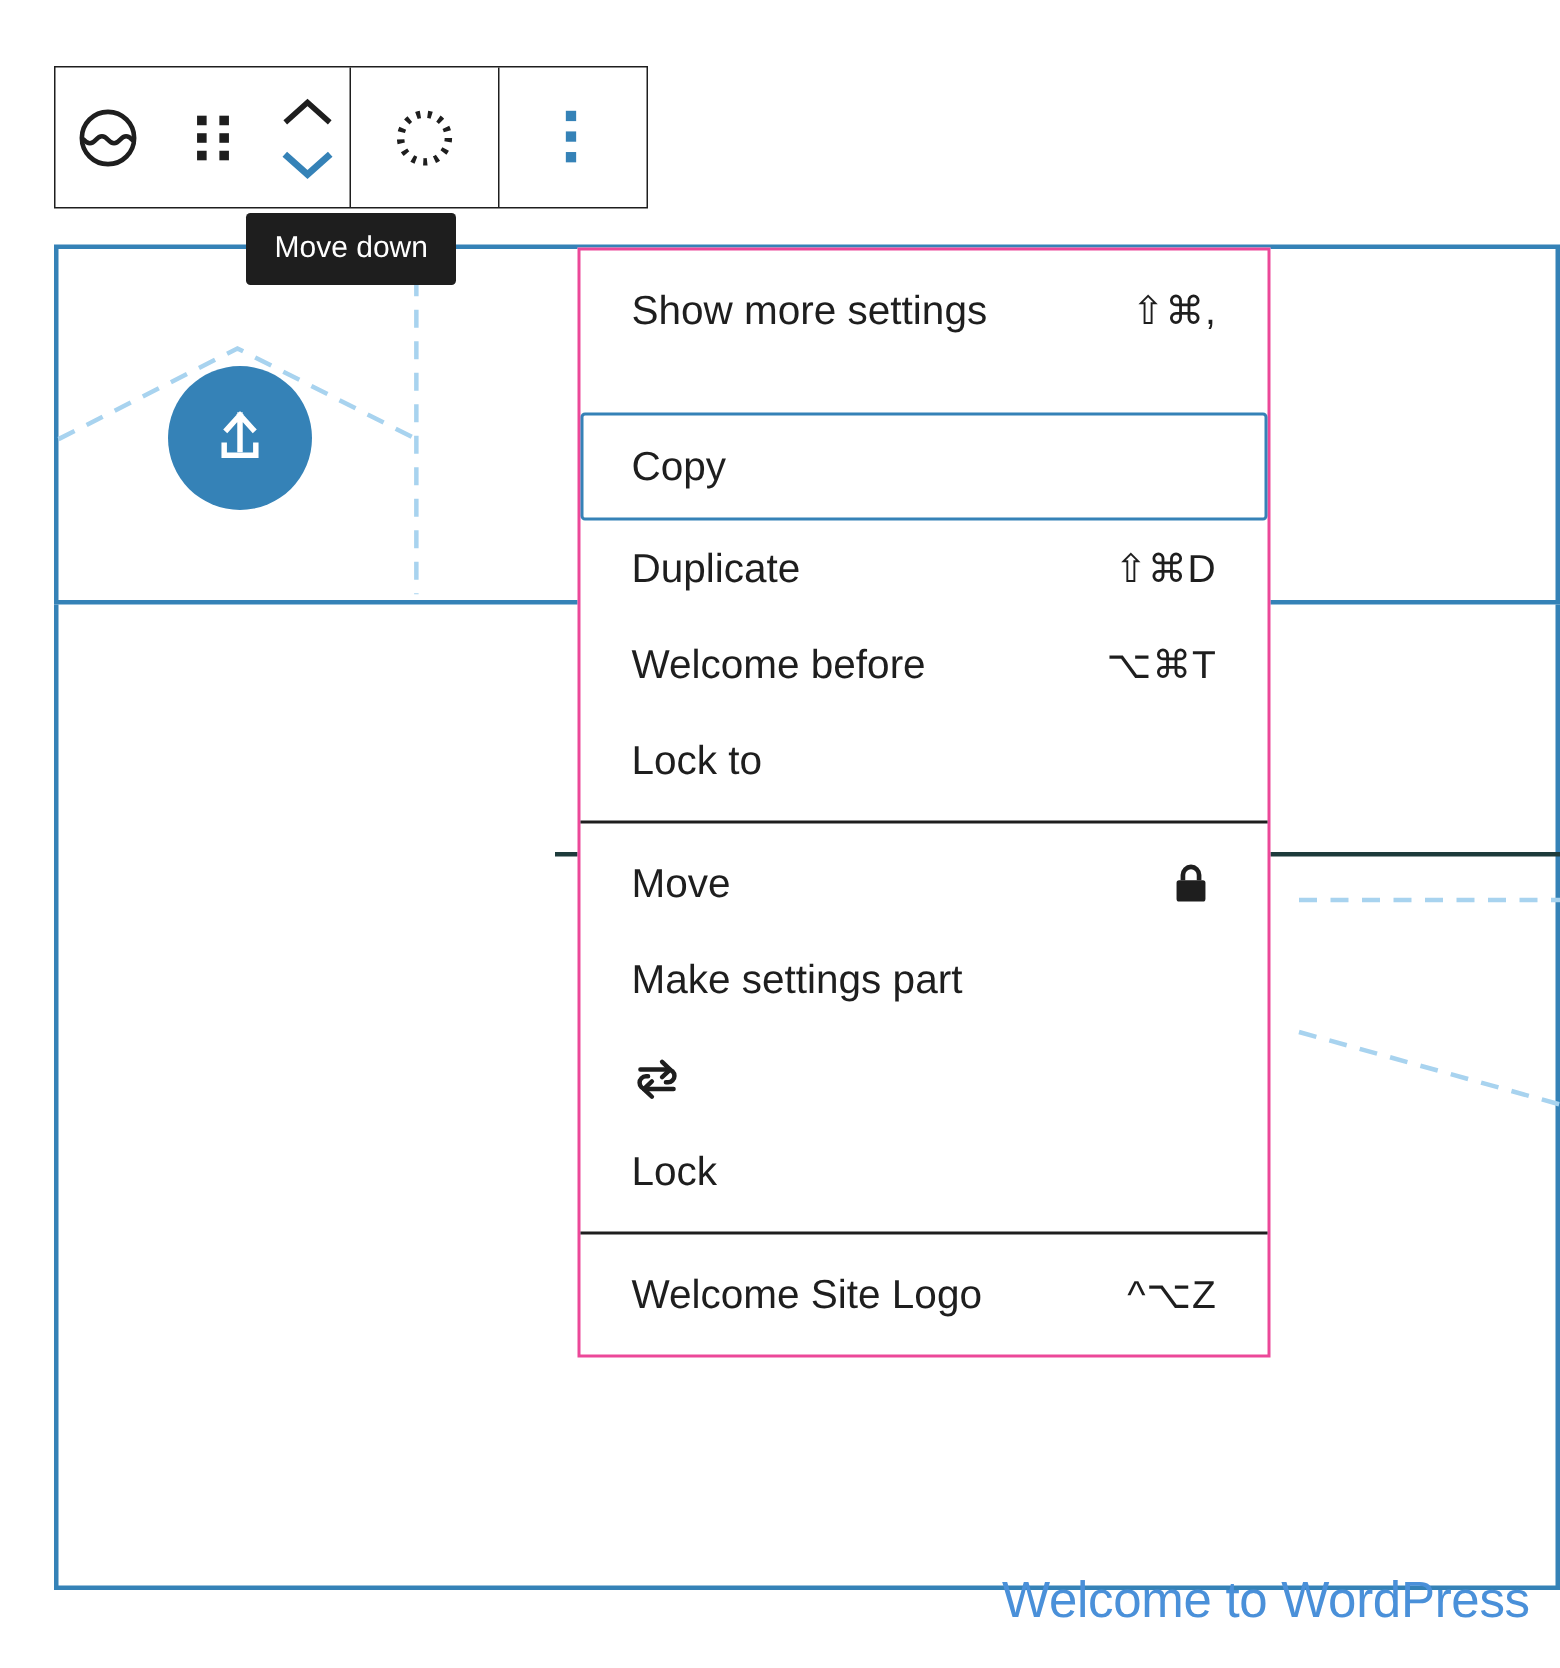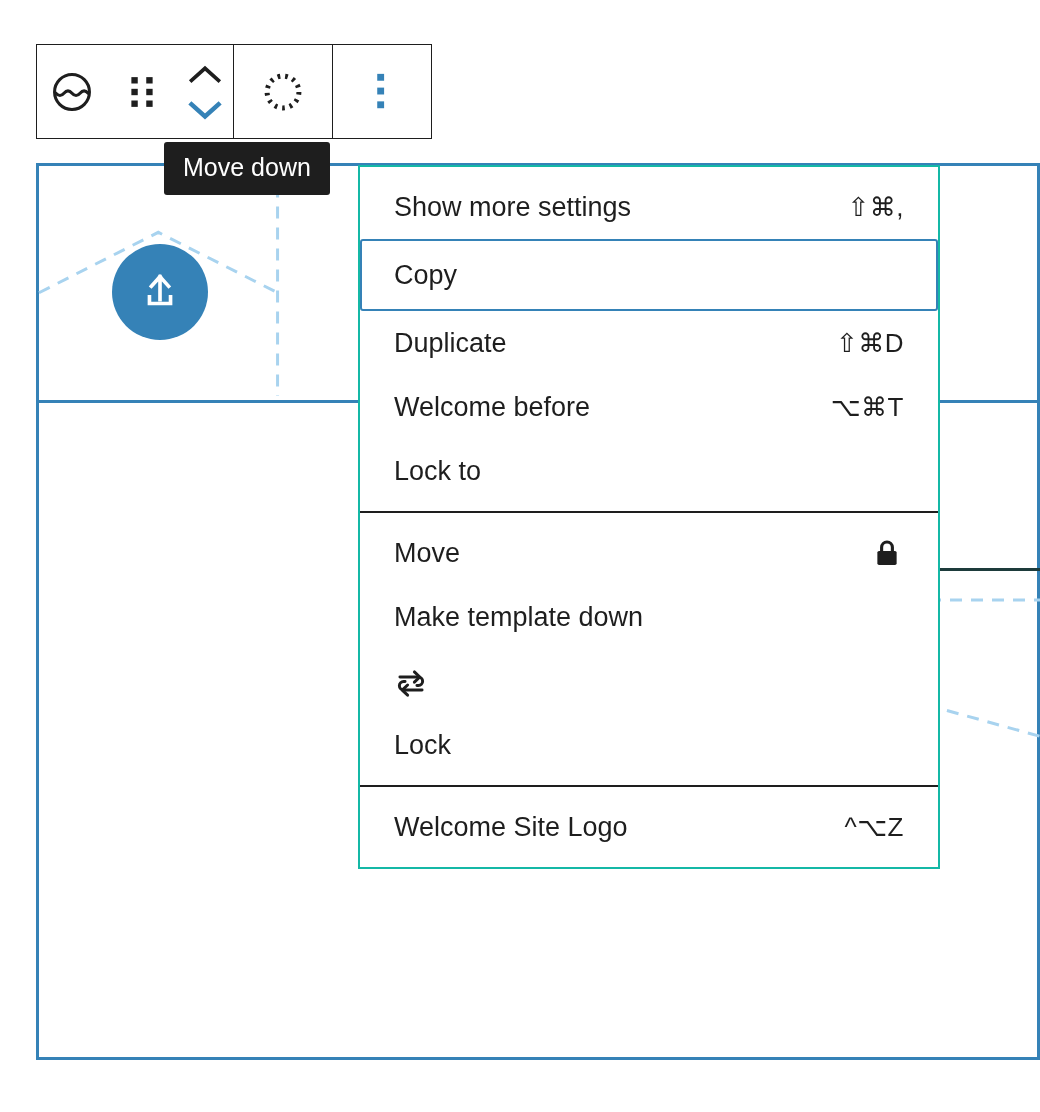--- a/index.html
+++ b/index.html
@@ -144,36 +144,36 @@
   }
   .tb-btn.wide { width: 98px; }
 
   
   #tooltip {
     position: absolute;
     left: 164px;
     top: 142px;
     background: #1e1e1e;
     color: #ffffff;
-    font-size: 25px;
+    font-size: 20px;
     line-height: 1;
     padding: 13px 19px 15px;
     border-radius: 3px;
     white-space: nowrap;
     z-index: 40;
   }
 
   
   #options-menu {
     position: absolute;
-    left: 358px;
+    left: 385px;
     top: 165px;
-    width: 582px;
+    width: 462px;
     background: #ffffff;
-    border: 2px solid #14b8a6;
+    border: 2px solid #ec4899;
     box-sizing: border-box;
     z-index: 50;
   }
   .menu-group {
     border-bottom: 2px solid #1e1e1e;
     padding: 8px 0;
   }
   .menu-group:last-child { border-bottom: none; }
 
   .menu-item {
@@ -186,20 +186,21 @@
     background: transparent;
     border: 2px solid transparent;
     cursor: pointer;
     width: 100%;
     text-align: left;
   }
   .menu-item.focused {
     border-color: #3582b7;
     border-radius: 3px;
     height: 72px;
+    margin-top: 36px;
   }
   .mi-label {
     font-size: 27px;
     color: #1e1e1e;
     line-height: 1;
     white-space: nowrap;
   }
   .mi-shortcut {
     font-size: 26px;
     color: #1e1e1e;
@@ -236,20 +237,21 @@
       <line x1="240" y1="20" x2="240" y2="236" stroke="#a8d3ef" stroke-width="3" stroke-dasharray="12 9" vector-effect="non-scaling-stroke"></line>
     </svg>
     <div class="upload-badge">
       <svg width="46" height="46" viewBox="0 0 24 24">
         <path d="M12 4 L12 16 M12 4 L7.5 9 M12 4 L16.5 9" fill="none" stroke="#ffffff" stroke-width="1.9" stroke-linecap="square" stroke-linejoin="miter"></path>
         <path d="M6.5 14.5 L6.5 18 L17.5 18 L17.5 14.5" fill="none" stroke="#ffffff" stroke-width="1.9" stroke-linecap="square"></path>
       </svg>
     </div>
   </div>
 
+  <div class="welcome-text">Welcome to WordPress</div>
 </div>
 
 <div id="block-toolbar">
 
   <div class="tb-group">
     <button class="tb-btn">
       <svg width="46" height="46" viewBox="0 0 24 24">
         <circle cx="12" cy="12" r="9.1" fill="none" stroke="#1e1e1e" stroke-width="1.6"></circle>
         <path d="M3.6 12.6 q2.1 2.4 4.2 0 q2.1 -2.4 4.2 0 q2.1 2.4 4.2 0 q2.1 -2.4 4.2 0" fill="none" stroke="#1e1e1e" stroke-width="1.6" stroke-linecap="round"></path>
       </svg>
@@ -326,21 +328,21 @@
       <button class="menu-item">
         <span class="mi-label">Move</span>
         <span class="mi-icon">
           <svg width="34" height="34" viewBox="0 0 24 24">
             <path d="M8.2 10.5 V8 a3.8 3.8 0 0 1 7.6 0 v2.5" fill="none" stroke="#1e1e1e" stroke-width="2.2"></path>
             <rect x="5.2" y="10.5" width="13.6" height="10" rx="1.2" fill="#1e1e1e"></rect>
           </svg>
         </span>
       </button>
       <button class="menu-item">
-        <span class="mi-label">Make template down</span>
+        <span class="mi-label">Make settings part</span>
       </button>
       <button class="menu-item">
         <span class="mi-icon">
           <svg width="34" height="34" viewBox="0 0 24 24">
             <path d="M4.2 9.2 h13 a3 3 0 0 1 0 6 h-1" fill="none" stroke="#1e1e1e" stroke-width="2.1" stroke-linecap="round"></path>
             <path d="M14.4 5.6 L18.2 9.2 L14.4 12.8" fill="none" stroke="#1e1e1e" stroke-width="2.1" stroke-linecap="round" stroke-linejoin="round"></path>
             <path d="M19.8 18.4 h-13 a3 3 0 0 1 0 -6 h1" fill="none" stroke="#1e1e1e" stroke-width="2.1" stroke-linecap="round"></path>
             <path d="M9.6 14.8 L5.8 18.4 L9.6 22" fill="none" stroke="#1e1e1e" stroke-width="2.1" stroke-linecap="round" stroke-linejoin="round"></path>
           </svg>
         </span>

